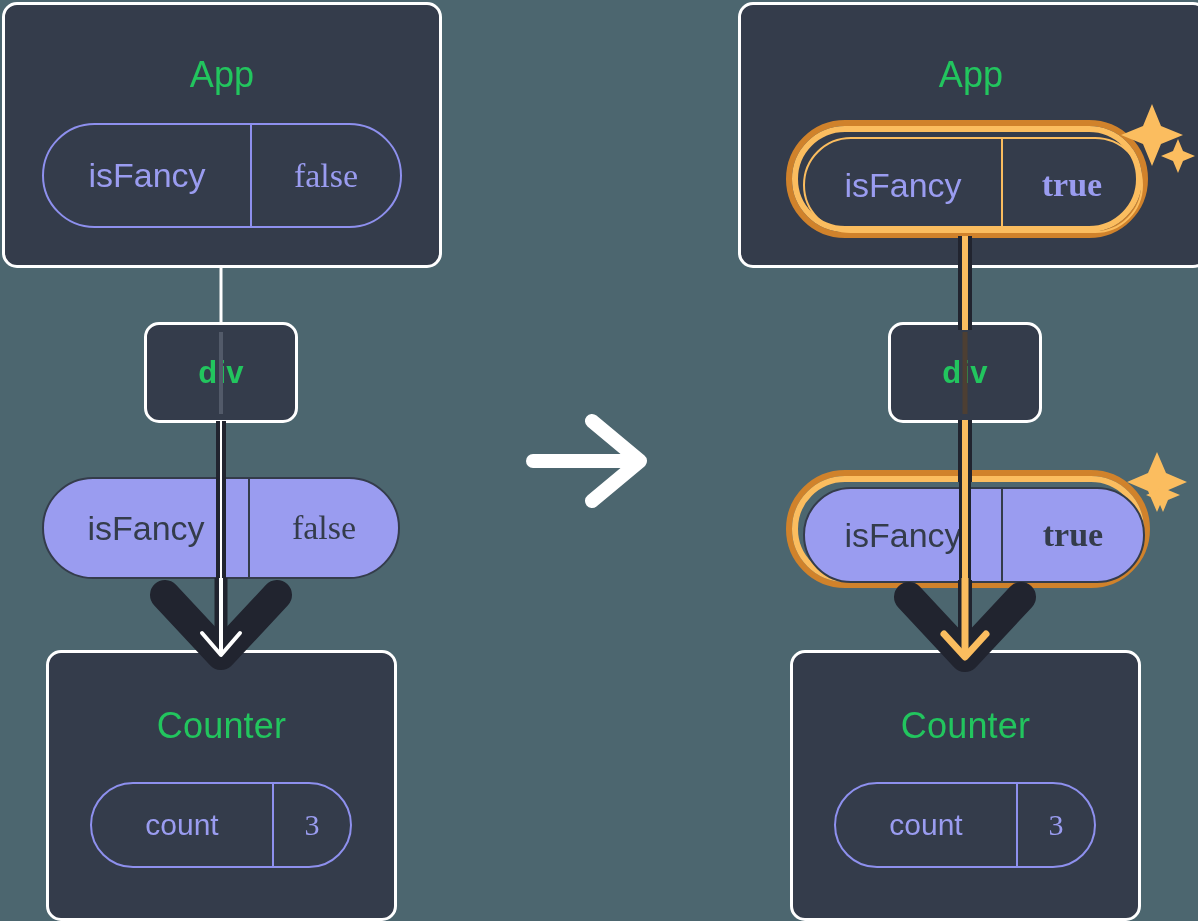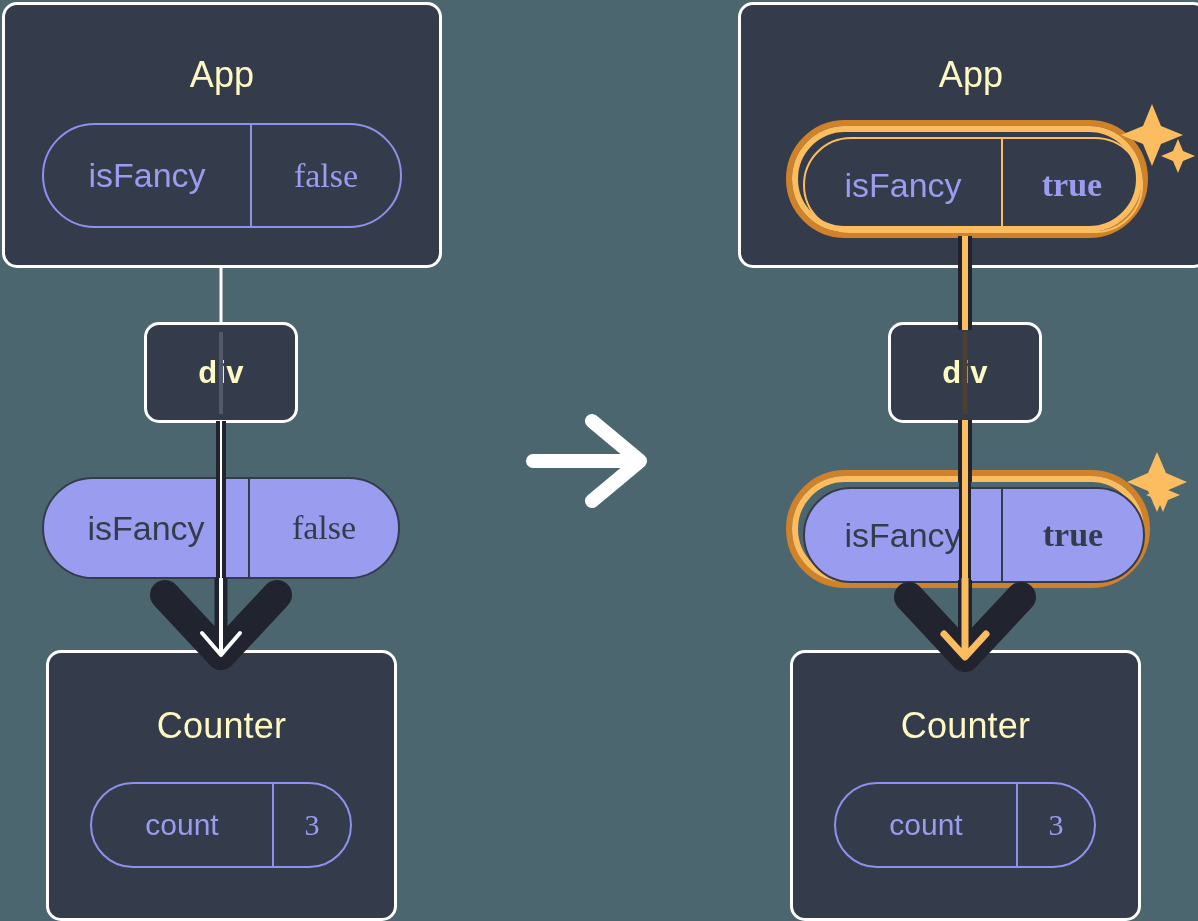--- a/index.html
+++ b/index.html
@@ -20,21 +20,21 @@
     position:absolute;
     background:#343c4b;
     border:3px solid #ffffff;
     border-radius:15px;
     box-sizing:border-box;
     z-index:2;
   }
   .node-title{
     position:absolute;left:0;right:0;
     text-align:center;
-    color:#fef9c3;
+    color:#22c55e;
     font-size:36px;
     font-weight:400;
     letter-spacing:.2px;
     line-height:1;
   }
   .node-div{
     display:flex;align-items:center;justify-content:center;
   }
   .node-div .node-title{position:static;font-size:31px;font-weight:700;}
 

